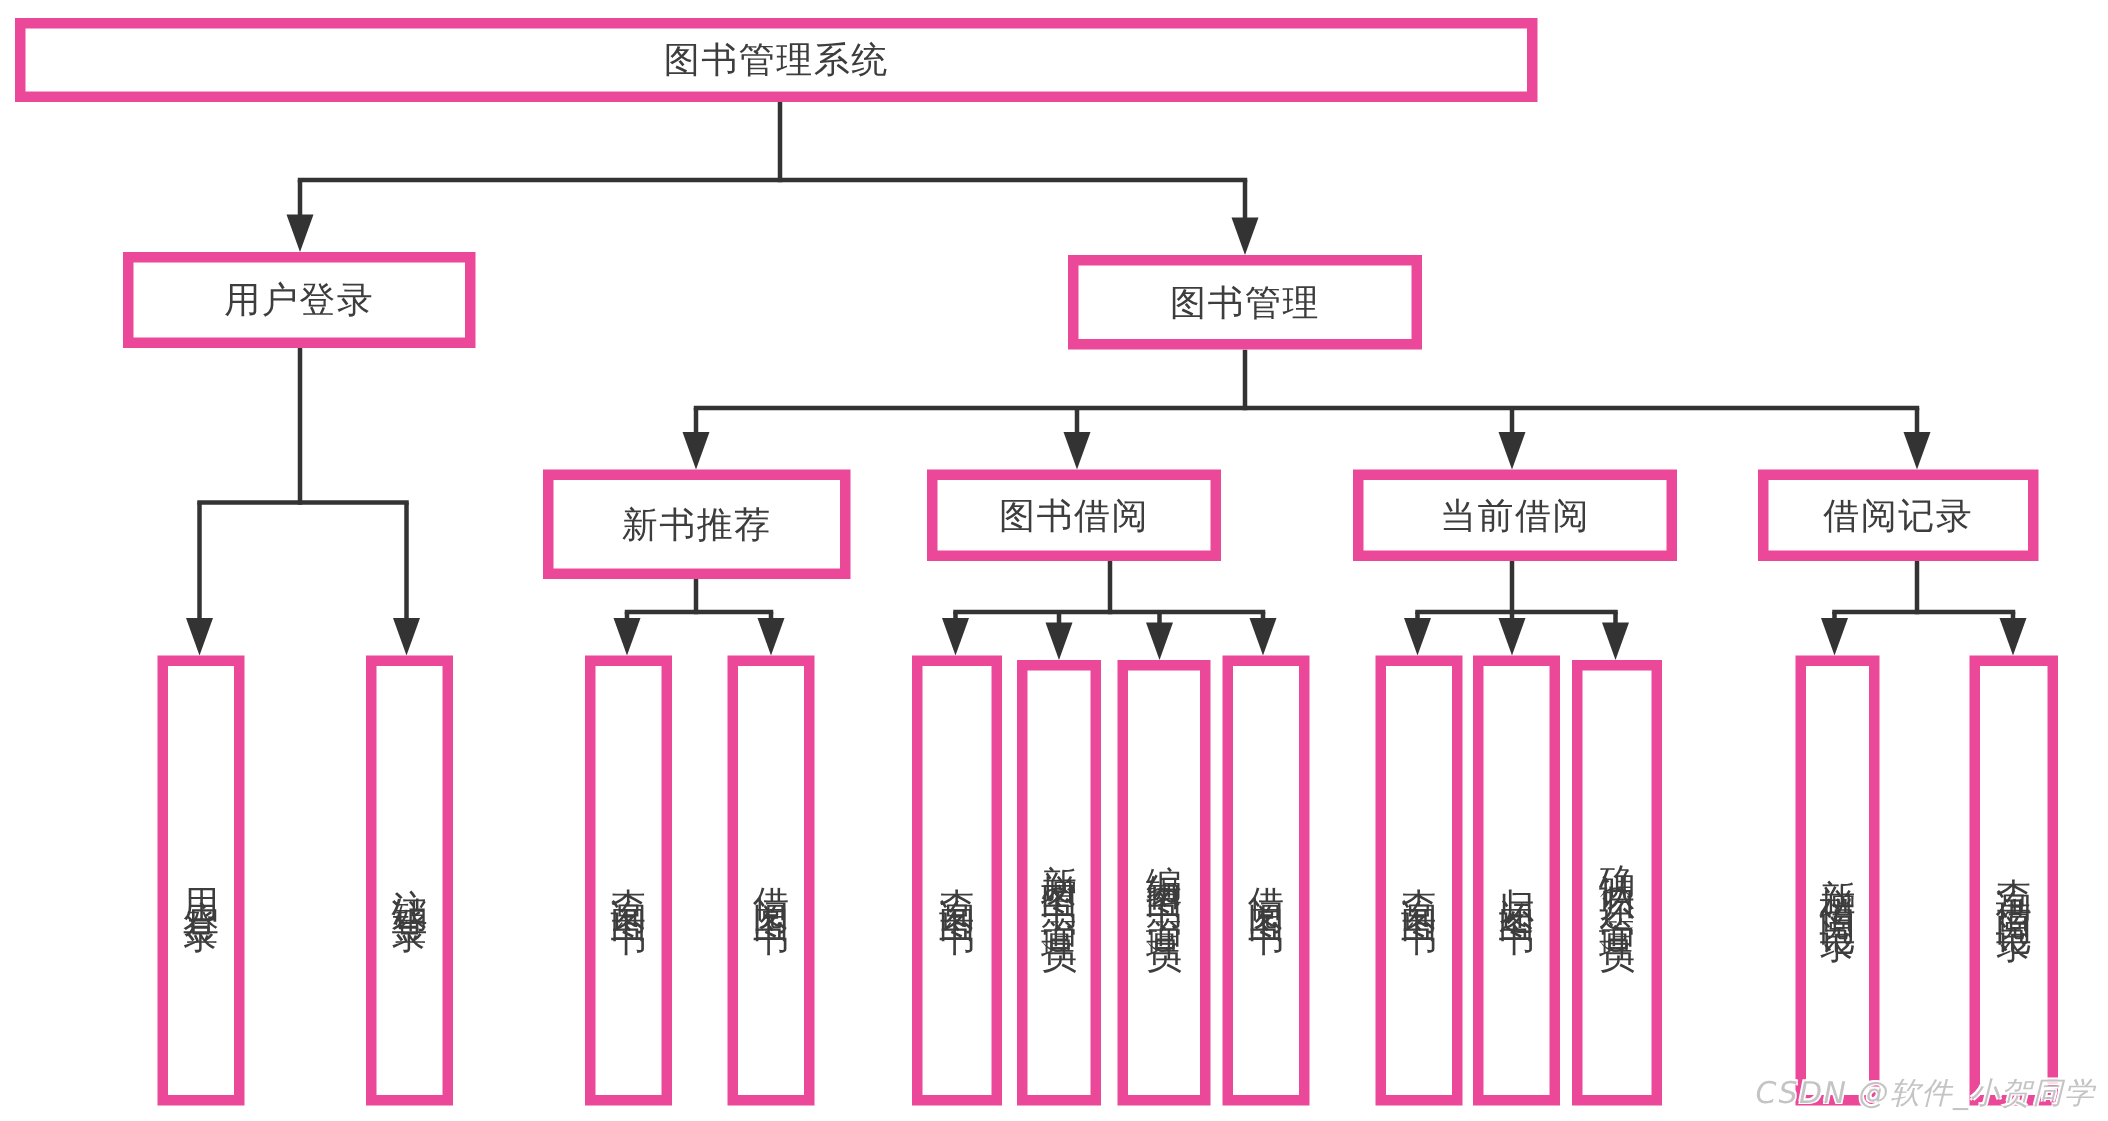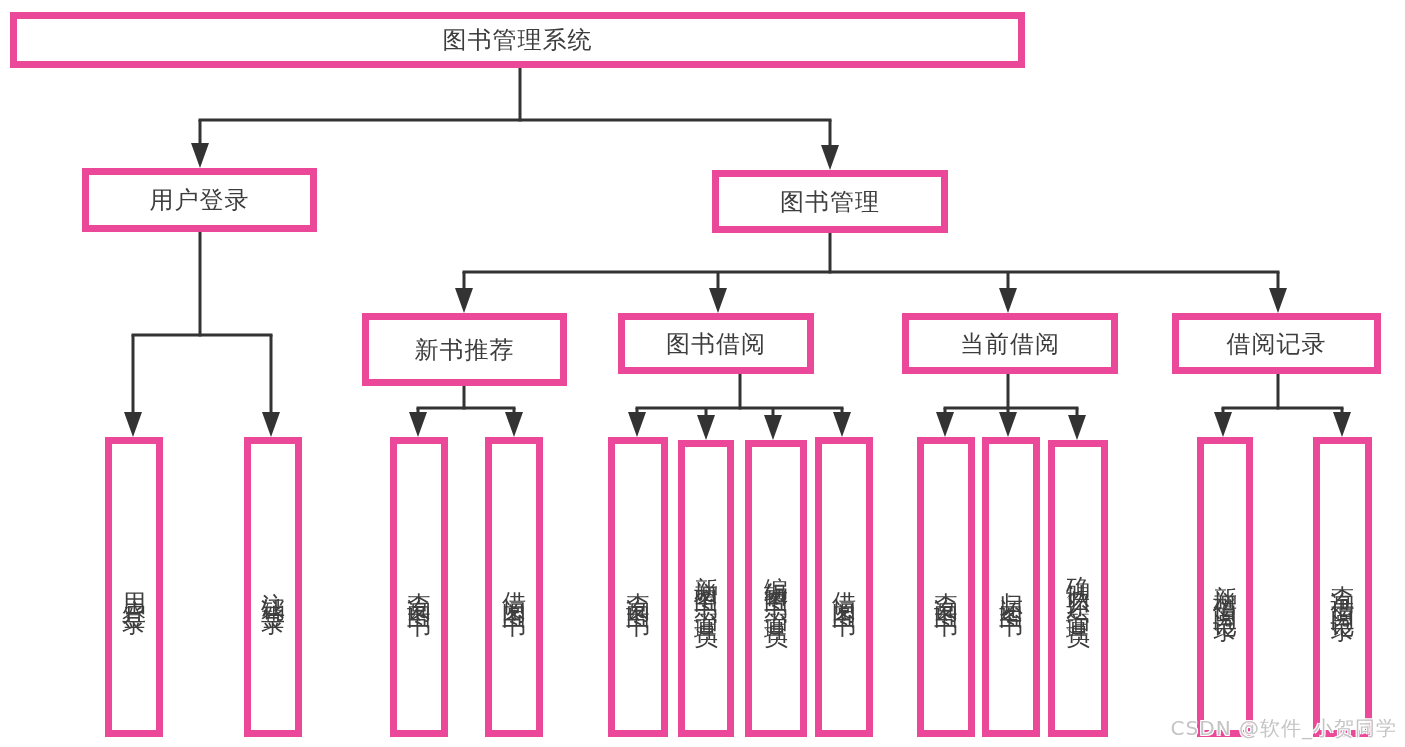--- a/index.html
+++ b/index.html
@@ -43,20 +43,21 @@
   .watermark {
     position: absolute;
     right: 8px;
     bottom: 5px;
     font-size: 20px;
     letter-spacing: 1px;
     color: #c4c4c4;
     text-shadow: 1px 1px 0 #ffffff, -1px -1px 0 #ffffff, 1px -1px 0 #ffffff, -1px 1px 0 #ffffff;
     z-index: 5;
     white-space: nowrap;
+    font-style: italic;
   }
 </style>
 </head>
 <body>
 
 <div class="stage">
 
   <svg class="connectors" viewBox="0 0 1405 747" xmlns="http://www.w3.org/2000/svg">
     <g stroke="#333333" stroke-width="3" fill="none">
 
@@ -136,21 +137,21 @@
 
   <div class="box h" style="left:362px;top:313px;width:205px;height:73px">
     <span class="lbl">新书推荐</span>
   </div>
   <div class="box h" style="left:618px;top:313px;width:196px;height:61px">
     <span class="lbl">图书借阅</span>
   </div>
   <div class="box h" style="left:902px;top:313px;width:216px;height:61px">
     <span class="lbl">当前借阅</span>
   </div>
-  <div class="box h" style="left:1172px;top:313px;width:209px;height:61px">
+  <div class="box h" style="left:1172px;top:313px;width:187px;height:61px">
     <span class="lbl">借阅记录</span>
   </div>
 
   <div class="box v" style="left:105px;top:437px;width:58px;height:300px">
     <span class="lbl">用户登录</span>
   </div>
   <div class="box v" style="left:244px;top:437px;width:58px;height:300px">
     <span class="lbl">注销登录</span>
   </div>
 

